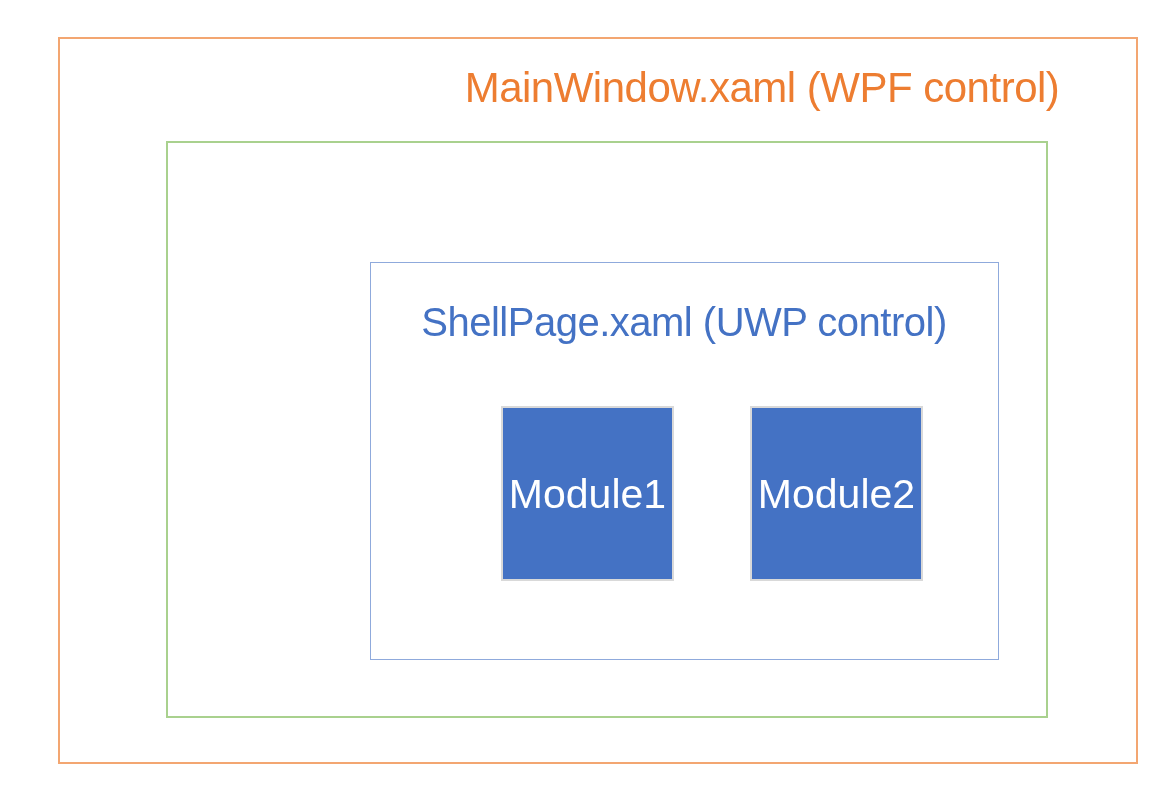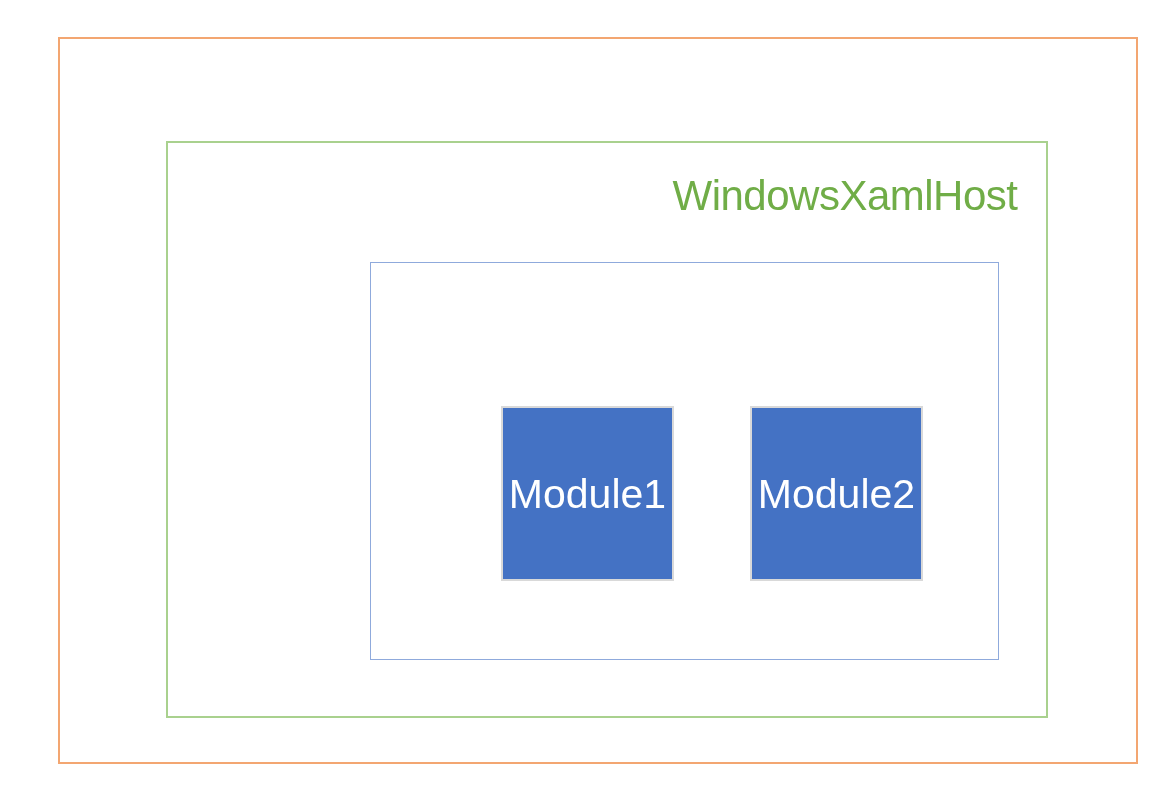--- a/index.html
+++ b/index.html
@@ -73,25 +73,26 @@
   }
   .module-1 { left: 130px; }
   .module-2 { left: 379px; }
 </style>
 </head>
 <body>
 
 <div class="canvas">
 
   <div class="box outer-box">
+    <div class="label outer-label">MainWindow.xaml (WPF control)</div>
 
     <div class="box host-box">
-      <div class="label host-label">WindowsXamlHost</div>
 
       <div class="box shell-box">
+        <div class="label shell-label">ShellPage.xaml (UWP control)</div>
 
         <div class="module module-1">
           <span>Module</span>
           <span>1</span>
         </div>
 
         <div class="module module-2">
           <span>Module</span>
           <span>2</span>
         </div>

